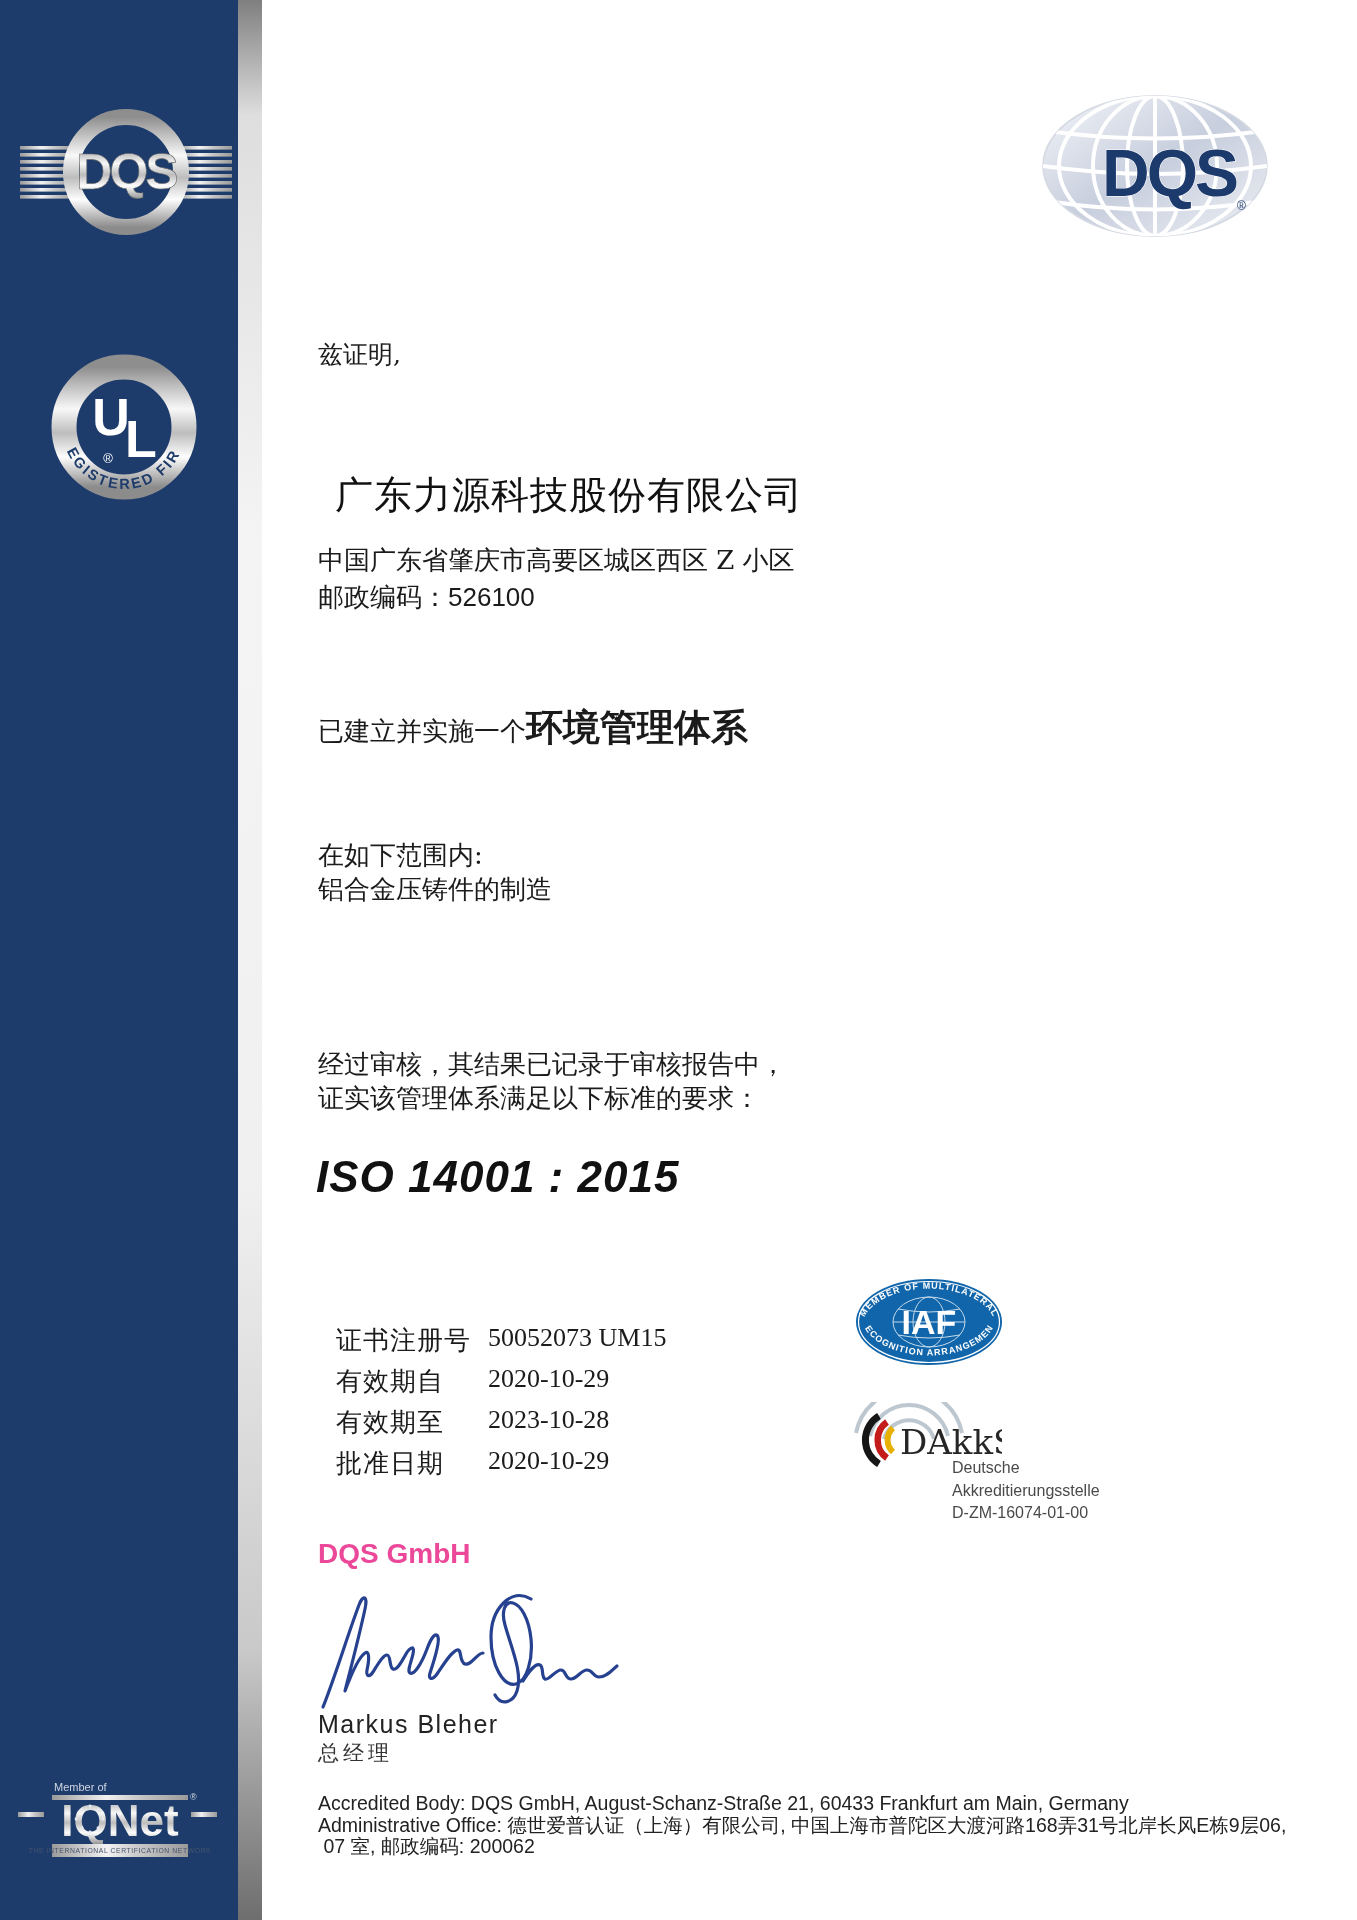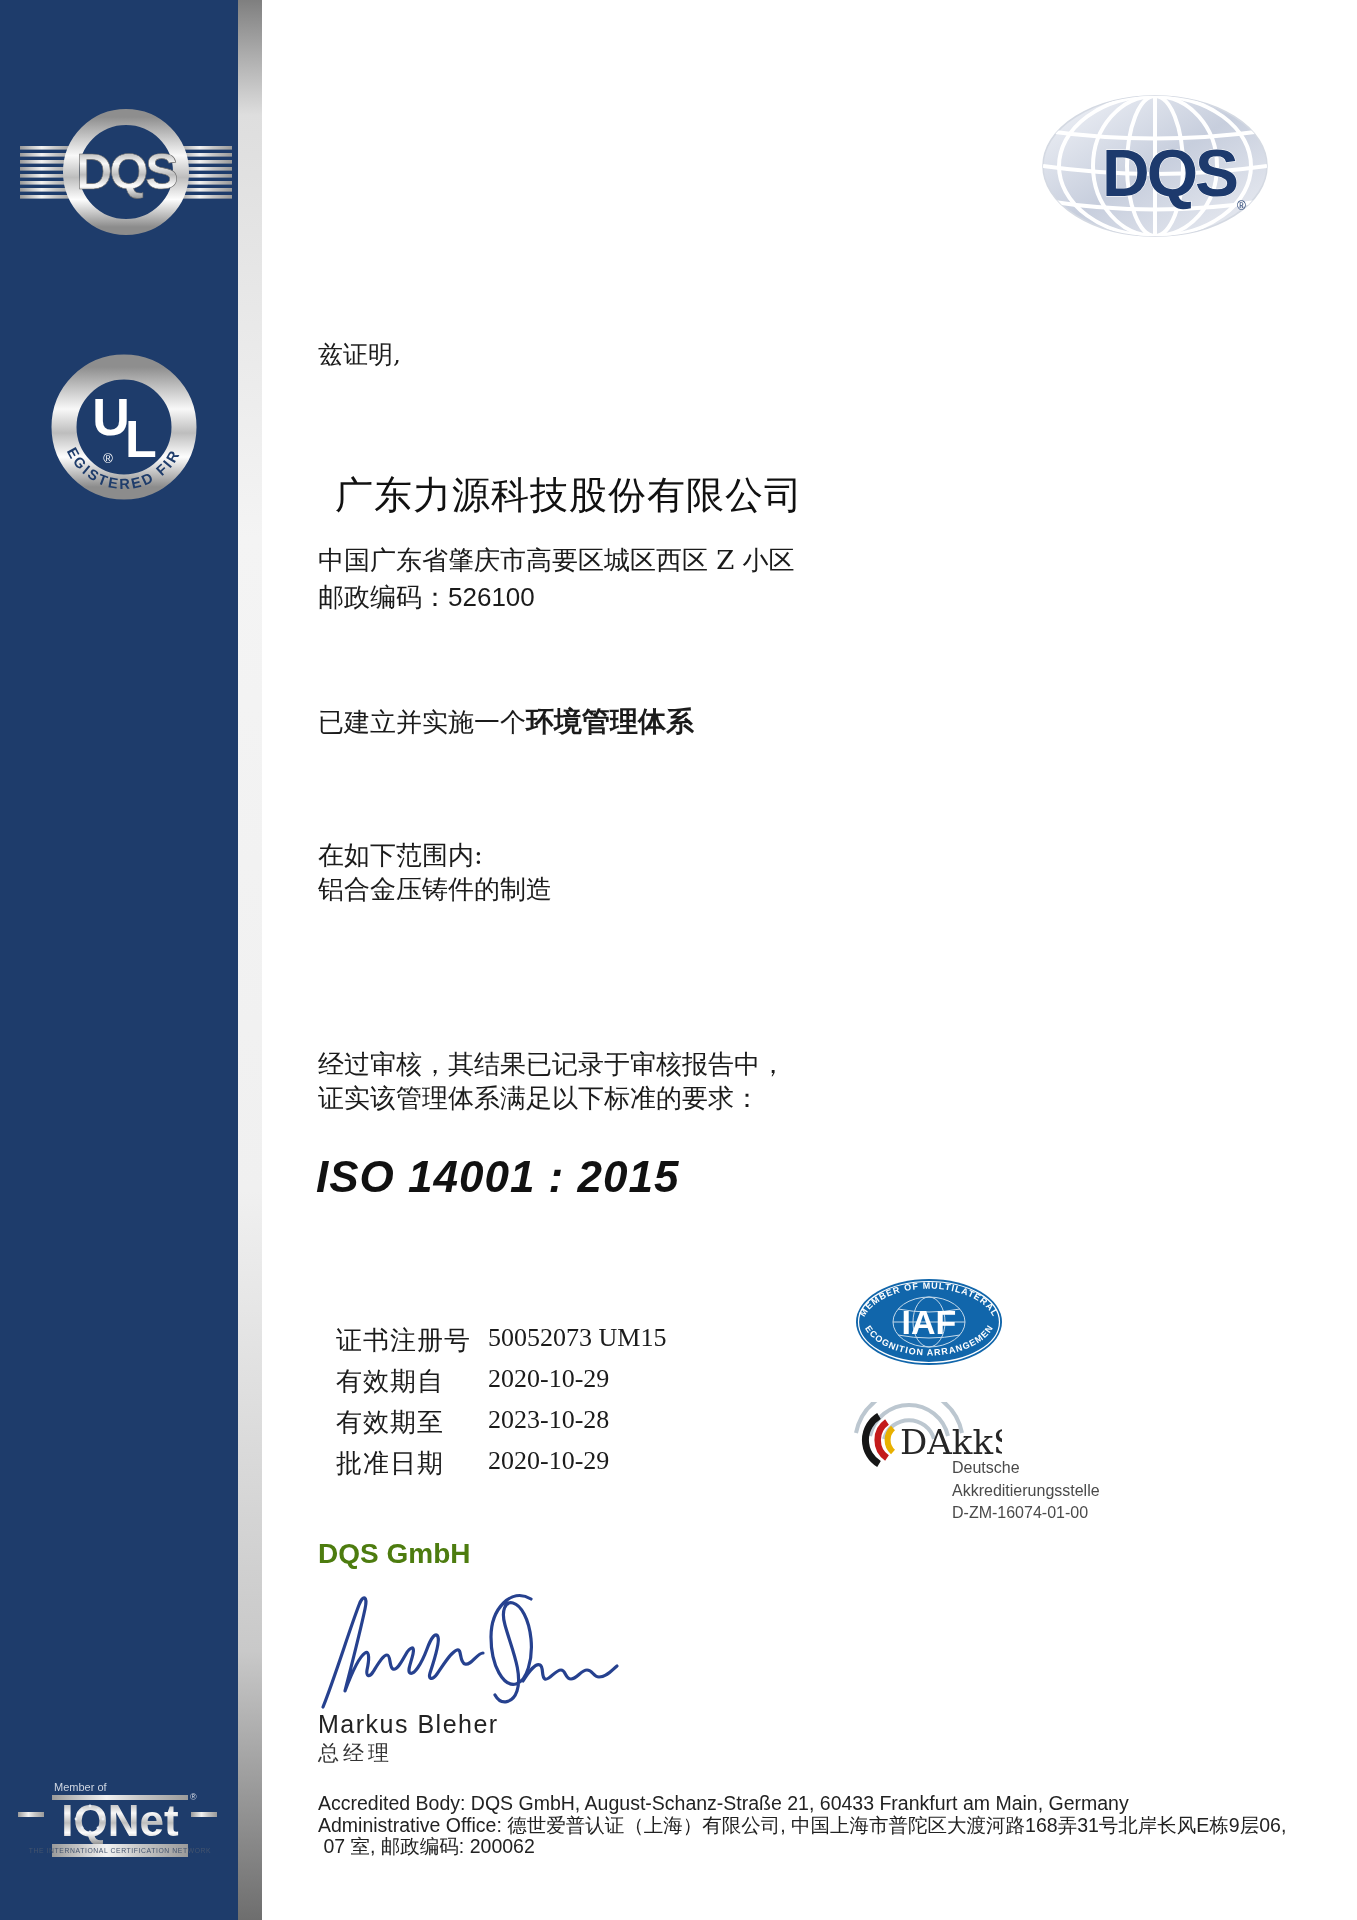--- a/index.html
+++ b/index.html
@@ -20,33 +20,33 @@
   
   .title { position:absolute; left:318px; top:104px; font-size:80px; font-weight:400; color:#111; line-height:1.2; }
   .title .t2 { margin-left:82px; }
 
   .attest   { position:absolute; left:318px; top:338px; font-size:25px; }
   .company  { position:absolute; left:316px; top:470px; font-size:38px; font-weight:400; letter-spacing:1px; color:#111;margin-left:19px; }
   .address  { position:absolute; left:318px; top:542px; font-size:26px; line-height:37px; }
   .address .zip-val { font-family:Liberation Sans, sans-serif; }
 
   .implemented { position:absolute; left:318px; top:703px; font-size:26px; }
-  .implemented .ms { font-size:28px; font-weight:700; }
+  .implemented .ms { font-size:37px; font-weight:700; }
 
   .scope { position:absolute; left:318px; top:838px; font-size:26px; line-height:34px; }
   .audit { position:absolute; left:318px; top:1047px; font-size:26px; line-height:34px; }
 
   .standard { position:absolute; left:316px; top:1152px; font-size:44px; font-weight:700; letter-spacing:1px; color:#111;font-style:italic; }
 
   .details { position:absolute; left:318px; top:1323px; font-size:26px; }
   .details .row { display:flex; height:41px; align-items:flex-start;margin-left:18px; }
   .details .lab { width:152px; letter-spacing:1px; }
   .details .val { font-family:Liberation Serif, serif; }
 
-  .dqs-gmbh { position:absolute; left:318px; top:1538px; font-size:28px; font-weight:700; color:#4d7c0f;text-align:right; }
+  .dqs-gmbh { position:absolute; left:318px; top:1538px; font-size:28px; font-weight:700; color:#ec4899;text-align:right; }
   .sig-name { position:absolute; left:318px; top:1710px; font-size:25px; letter-spacing:1.5px; color:#222; }
   .sig-title{ position:absolute; left:318px; top:1739px; font-size:21px; letter-spacing:4px; color:#333; }
 
   .footer { position:absolute; left:318px; top:1793px; width:1010px; font-size:19.5px; line-height:21.5px; color:#222; }
   .footer div { white-space:pre-wrap; }
 
   .dakks-lines { position:absolute; left:952px; top:1457px; font-size:16px; line-height:22.5px; color:#4a4a4a; }
 </style>
 </head>
 <body>

